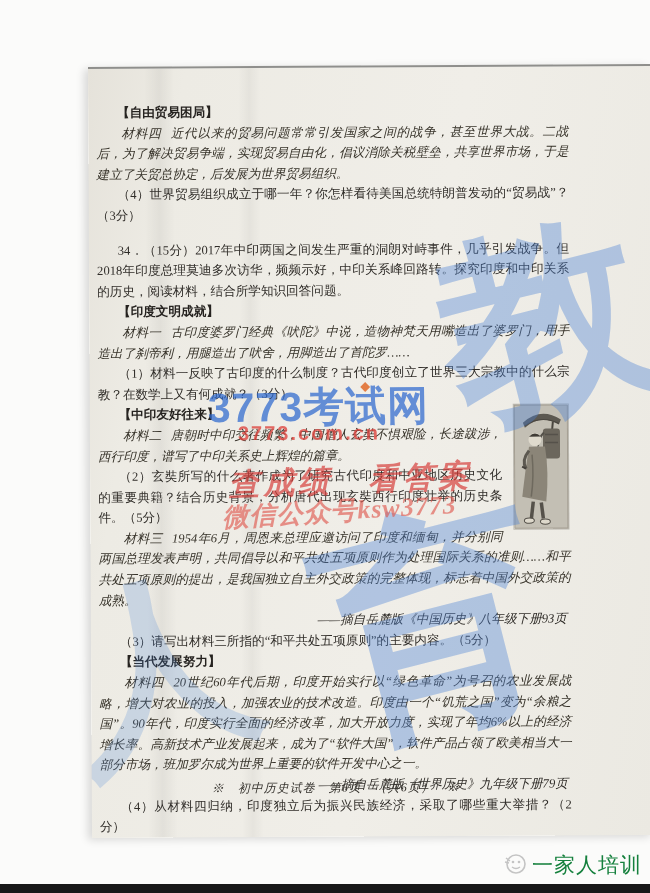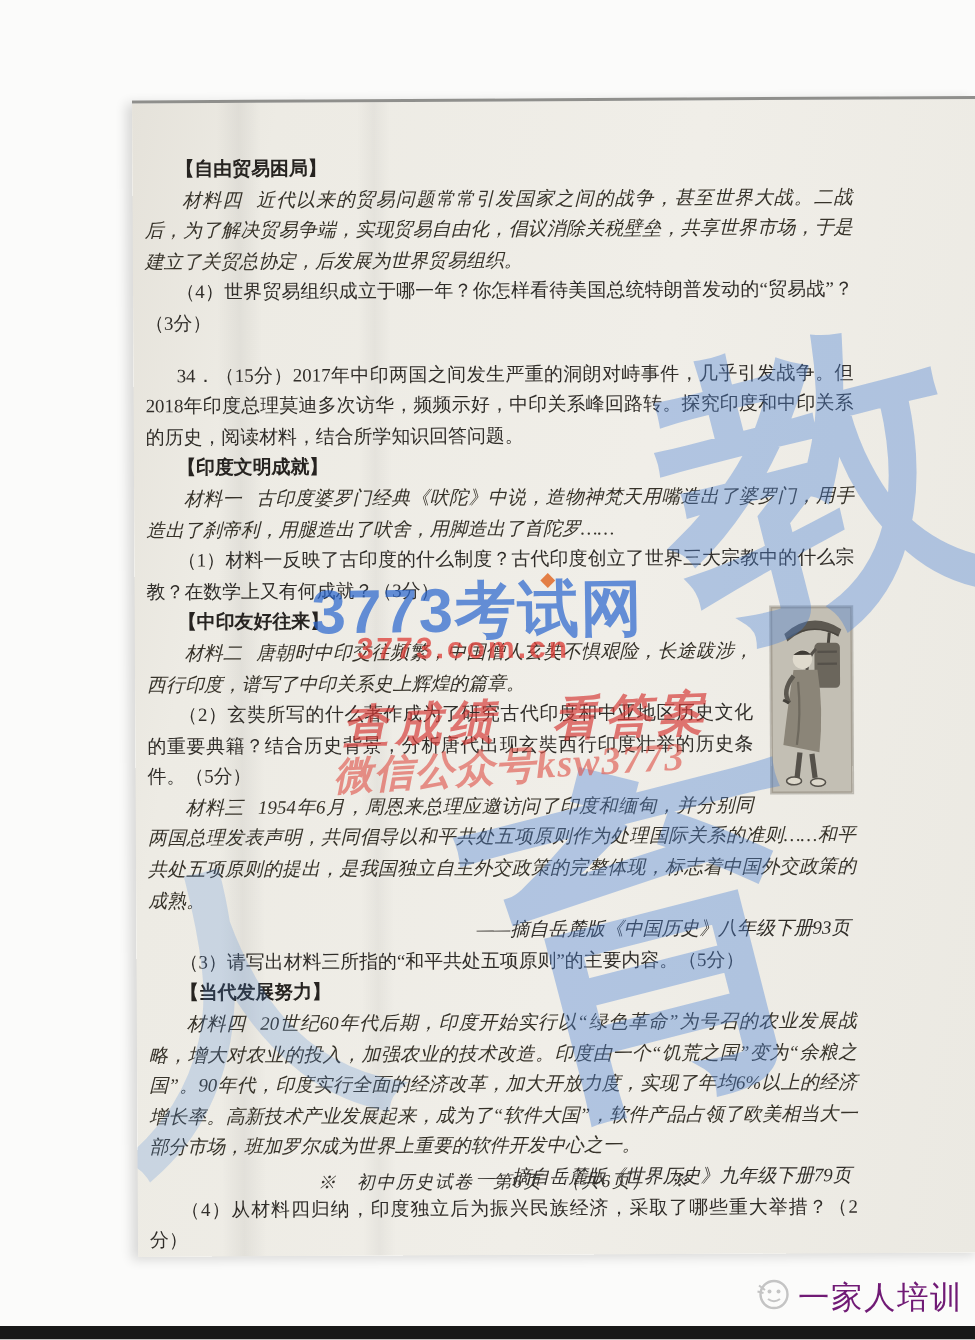--- a/index.html
+++ b/index.html
@@ -81,21 +81,21 @@
   .wm-red2 {
     left:132px; top:426px; font-size:26px; font-weight:700; font-style:italic;
     color:rgba(222,82,72,0.62); letter-spacing:1px; transform:rotate(-3deg);
     font-family:"Liberation Serif","DejaVu Serif",serif;
   }
 
   
   .brand {
     position:absolute; left:502px; top:852px; height:26px;
     display:flex; align-items:center; gap:4px;
-    color:#701a75; font-size:21px; letter-spacing:1px;
+    color:#15803d; font-size:21px; letter-spacing:1px;
     font-family:"Liberation Sans","DejaVu Sans",sans-serif;
   }
   .bottom-bar {
     position:absolute; left:0; top:884px; width:650px; height:9px;
     background:#181818;
   }
 </style>
 </head>
 <body>
 

